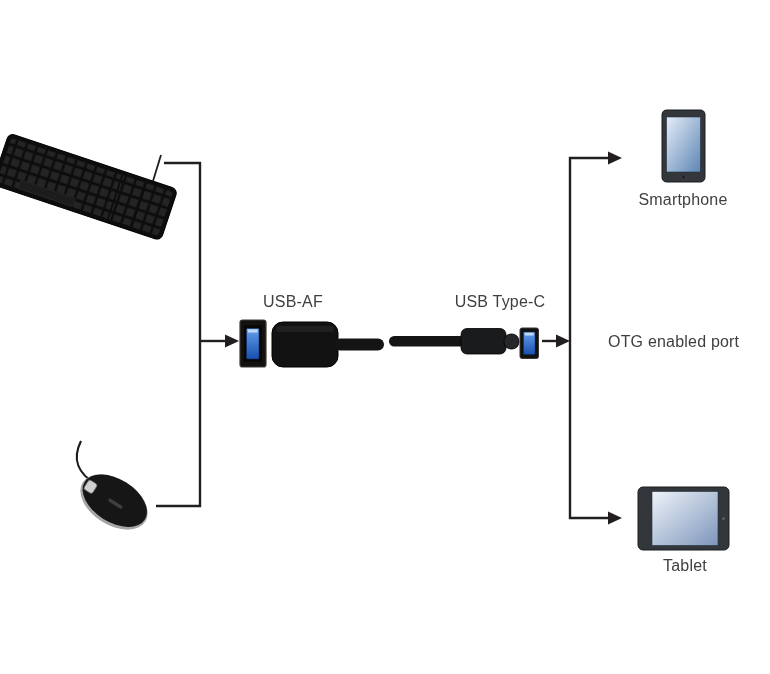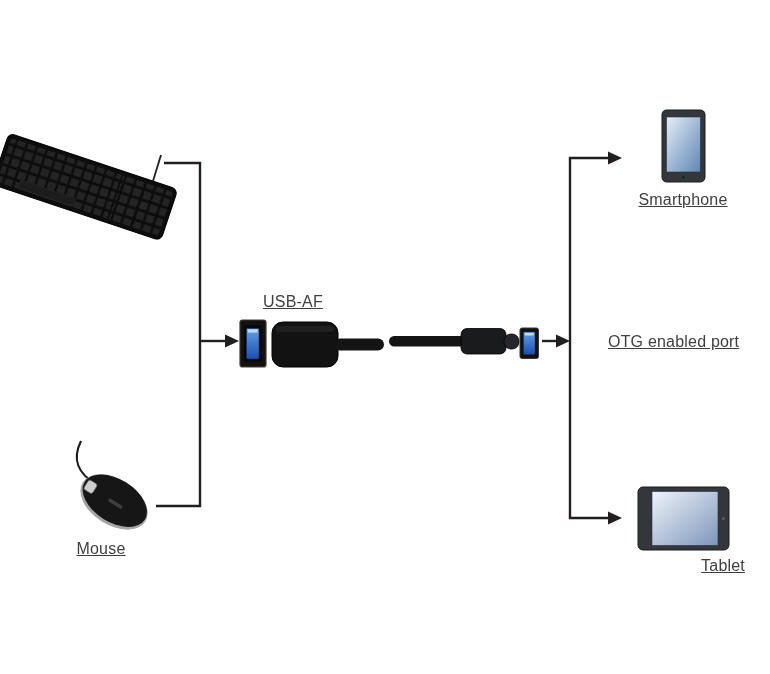--- a/index.html
+++ b/index.html
@@ -3,21 +3,21 @@
 <meta charset="utf-8">
 <style>
   html,body { margin:0; padding:0; background:#ffffff; }
   .canvas {
     position:relative; width:770px; height:674px; background:#ffffff;
     font-family:"Liberation Sans", sans-serif; overflow:hidden;
   }
   .canvas svg { position:absolute; left:0; top:0; }
   .label {
     position:absolute; font-size:16px; line-height:19px; color:#3f3f3f;
-    text-align:center; letter-spacing:0.2px; white-space:nowrap;text-decoration:underline;
+    text-align:center; letter-spacing:0.2px; white-space:nowrap;
   }
   .label.left-align { text-align:left; }
 </style>
 </head>
 <body>
 
 <div class="canvas">
 
   <svg width="770" height="674" viewBox="0 0 770 674">
     <defs>
@@ -103,24 +103,24 @@
     </g>
 
     <g>
       <rect x="638" y="487" width="91" height="63" rx="5" fill="#33373b" stroke="#1c1e20" stroke-width="1"></rect>
       <rect x="652" y="491.5" width="66" height="54" fill="url(#gradTablet)" stroke="#23303f" stroke-width="0.6"></rect>
       <circle cx="723.5" cy="518.5" r="1.6" fill="#565b60"></circle>
     </g>
   </svg>
 
 
-  <div class="label" style="left:41px; top:539px; width:120px;">Mouse</div>
 
   <div class="label" style="left:233px; top:292px; width:120px;">USB-AF</div>
 
+  <div class="label" style="left:440px; top:292px; width:120px;">USB Type-C</div>
 
   <div class="label" style="left:613px; top:190px; width:140px;">Smartphone</div>
 
   <div class="label left-align" style="left:608px; top:332px; width:170px;">OTG enabled port</div>
 
-  <div class="label" style="left:625px; top:556px; width:120px;text-align:right;">Tablet</div>
+  <div class="label" style="left:625px; top:556px; width:120px;">Tablet</div>
 
 </div>
 
 </body></html>

